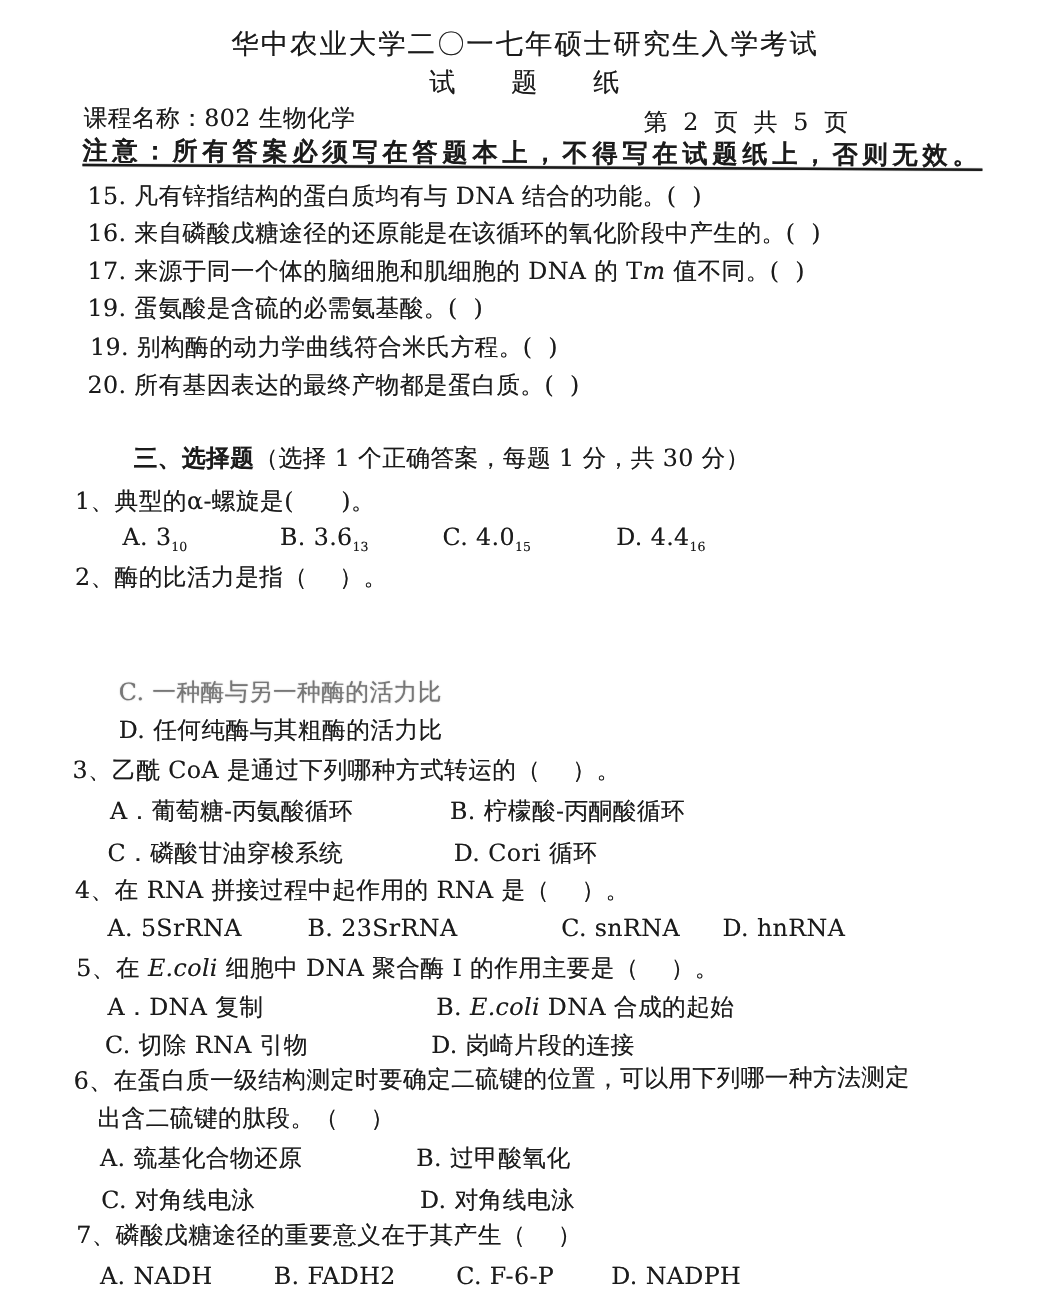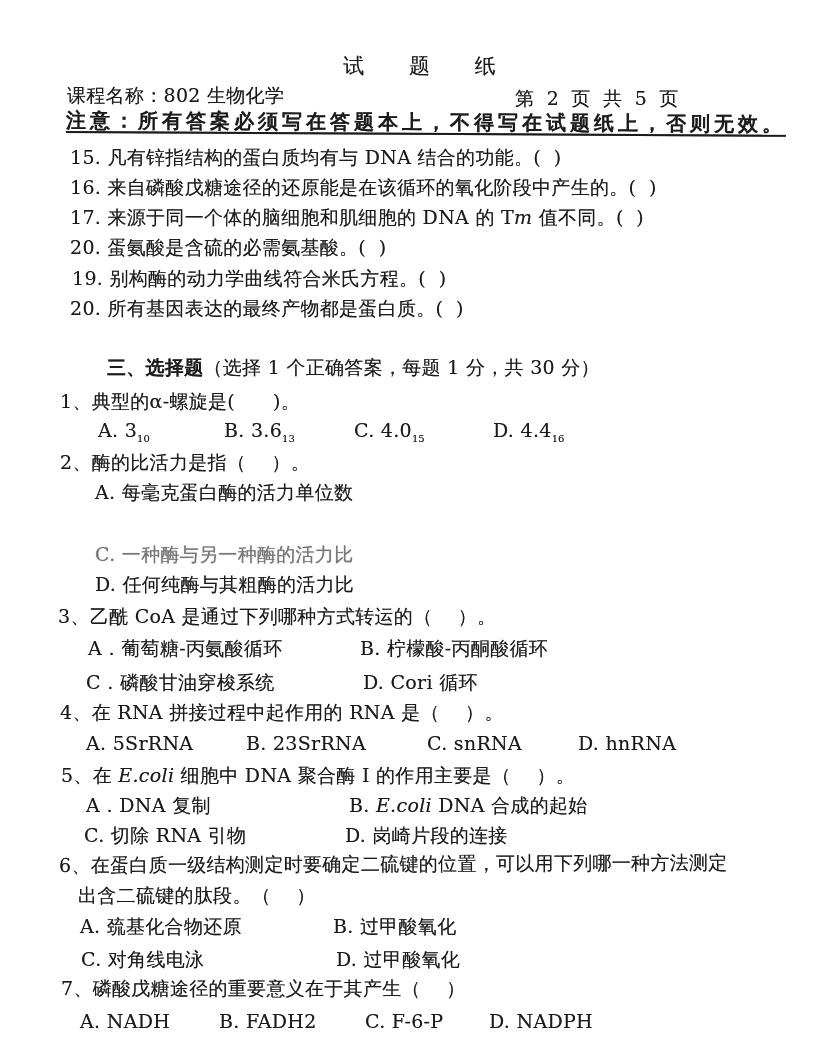--- a/index.html
+++ b/index.html
@@ -27,62 +27,62 @@
   .it{font-style:italic;}
   sub{font-size:10px;line-height:0;letter-spacing:0;}
   .faded{color:#777;filter:blur(0.5px);text-shadow:0 0 1px rgba(120,120,120,0.8);}
   .tiltup{transform:rotate(-0.25deg);transform-origin:left center;}
 </style>
 </head>
 <body>
 
 <div class="page">
 
+  <div class="ln center title">华中农业大学二〇一七年硕士研究生入学考试</div>
   <div class="ln center subtitle">试 题 纸</div>
   <div class="ln course">课程名称：802 生物化学</div>
   <div class="ln pginfo">第 2 页 共 5 页</div>
   <div class="ln notice">注意：所有答案必须写在答题本上，不得写在试题纸上，否则无效。</div>
 
   <div class="ln" style="left:70px;top:146px">15. 凡有锌指结构的蛋白质均有与 DNA 结合的功能。(  )</div>
   <div class="ln" style="left:70px;top:176px">16. 来自磷酸戊糖途径的还原能是在该循环的氧化阶段中产生的。(  )</div>
   <div class="ln" style="left:70px;top:206px"><span>17. 来源于同一个体的脑细胞和肌细胞的 DNA 的 T</span><span class="it">m</span><span> 值不同。(  )</span></div>
-  <div class="ln" style="left:70px;top:236px">20. 蛋氨酸是含硫的必需氨基酸。(  )</div>
+  <div class="ln" style="left:70px;top:236px">19. 蛋氨酸是含硫的必需氨基酸。(  )</div>
   <div class="ln" style="left:72px;top:267px">19. 别构酶的动力学曲线符合米氏方程。(  )</div>
   <div class="ln" style="left:70px;top:297px">20. 所有基因表达的最终产物都是蛋白质。(  )</div>
 
   <div class="ln" style="left:63px;top:356px"><span class="hei">三、选择题</span><span>（选择 1 个正确答案，每题 1 分，共 30 分）</span></div>
 
   <div class="ln" style="left:60px;top:390px">1、典型的α-螺旋是(      )。</div>
   <div class="row" style="top:419px">
     <span class="opt" style="left:98px"><span>A. 3</span><sub>10</sub></span>
     <span class="opt" style="left:224px"><span>B. 3.6</span><sub>13</sub></span>
     <span class="opt" style="left:354px"><span>C. 4.0</span><sub>15</sub></span>
     <span class="opt" style="left:493px"><span>D. 4.4</span><sub>16</sub></span>
   </div>
 
   <div class="ln" style="left:60px;top:451px">2、酶的比活力是指（    ）。</div>
-  <div class="ln" style="left:95px;top:481px">A. 每毫克蛋白酶的活力单位数</div>
   <div class="ln faded" style="left:95px;top:543px">C. 一种酶与另一种酶的活力比</div>
   <div class="ln" style="left:95px;top:573px">D. 任何纯酶与其粗酶的活力比</div>
 
   <div class="ln" style="left:58px;top:605px">3、乙酰 CoA 是通过下列哪种方式转运的（    ）。</div>
   <div class="row" style="top:636px">
     <span class="opt" style="left:88px">A．葡萄糖-丙氨酸循环</span>
     <span class="opt" style="left:360px">B. 柠檬酸-丙酮酸循环</span>
   </div>
   <div class="row" style="top:670px">
     <span class="opt" style="left:86px">C．磷酸甘油穿梭系统</span>
     <span class="opt" style="left:363px">D. Cori 循环</span>
   </div>
 
   <div class="ln" style="left:60px;top:701px">4、在 RNA 拼接过程中起作用的 RNA 是（    ）。</div>
   <div class="row" style="top:732px">
     <span class="opt" style="left:86px">A. 5SrRNA</span>
     <span class="opt" style="left:246px">B. 23SrRNA</span>
-    <span class="opt" style="left:427px">C. snRNA</span>
+    <span class="opt" style="left:449px">C. snRNA</span>
     <span class="opt" style="left:578px">D. hnRNA</span>
   </div>
 
   <div class="ln" style="left:61px;top:764px"><span>5、在 </span><span class="it">E.coli</span><span> 细胞中 DNA 聚合酶 I 的作用主要是（    ）。</span></div>
   <div class="row" style="top:793px">
     <span class="opt" style="left:86px">A．DNA 复制</span>
     <span class="opt" style="left:349px"><span>B. </span><span class="it">E.coli</span><span> DNA 合成的起始</span></span>
   </div>
   <div class="row" style="top:823px">
     <span class="opt" style="left:84px">C. 切除 RNA 引物</span>
@@ -90,21 +90,21 @@
   </div>
 
   <div class="ln tiltup" style="left:59px;top:854px">6、在蛋白质一级结构测定时要确定二硫键的位置，可以用下列哪一种方法测定</div>
   <div class="ln" style="left:78px;top:884px">出含二硫键的肽段。（    ）</div>
   <div class="row" style="top:914px">
     <span class="opt" style="left:80px">A. 巯基化合物还原</span>
     <span class="opt" style="left:333px">B. 过甲酸氧化</span>
   </div>
   <div class="row" style="top:947px">
     <span class="opt" style="left:81px">C. 对角线电泳</span>
-    <span class="opt" style="left:336px">D. 过甲酸氧化</span>
+    <span class="opt" style="left:336px">D. 对角线电泳</span>
   </div>
 
   <div class="ln" style="left:61px;top:977px">7、磷酸戊糖途径的重要意义在于其产生（    ）</div>
   <div class="row" style="top:1010px">
     <span class="opt" style="left:80px">A. NADH</span>
     <span class="opt" style="left:219px">B. FADH2</span>
     <span class="opt" style="left:365px">C. F-6-P</span>
     <span class="opt" style="left:489px">D. NADPH</span>
   </div>
 

